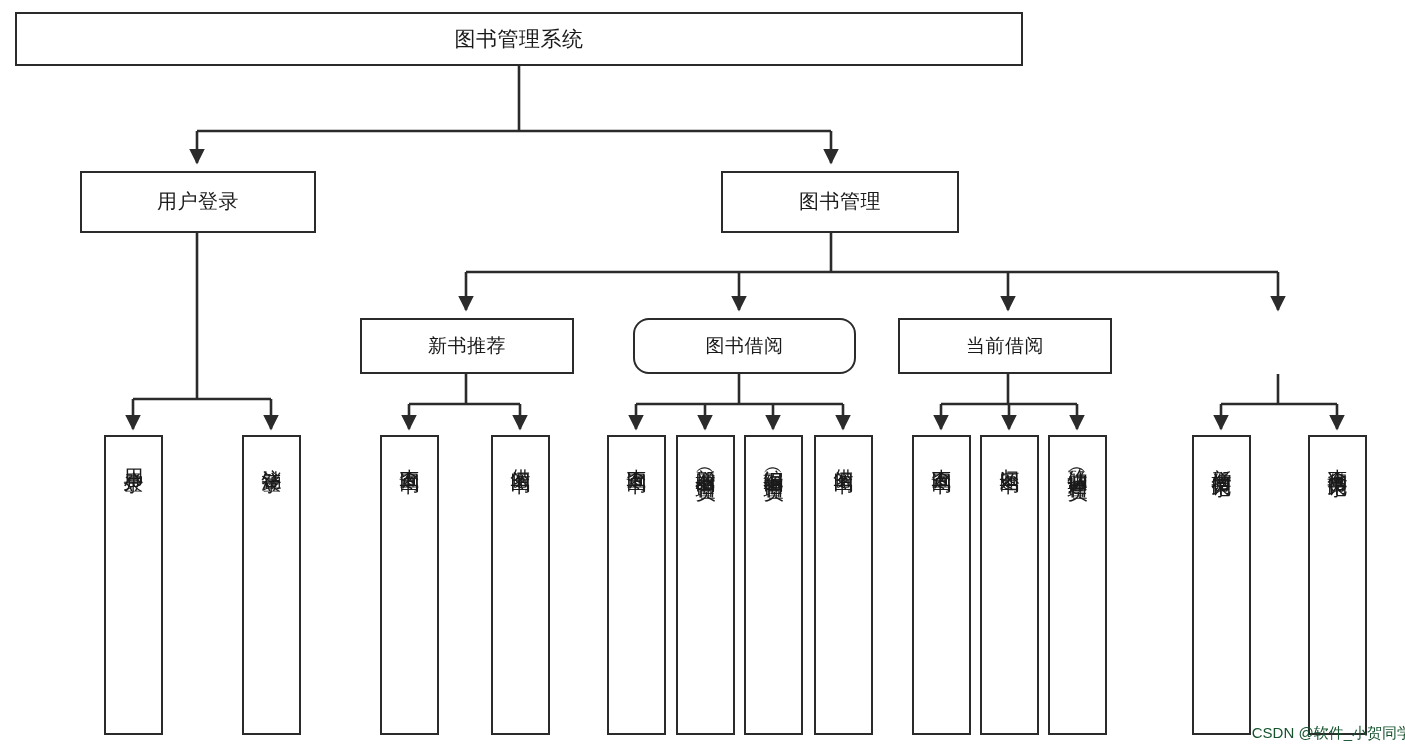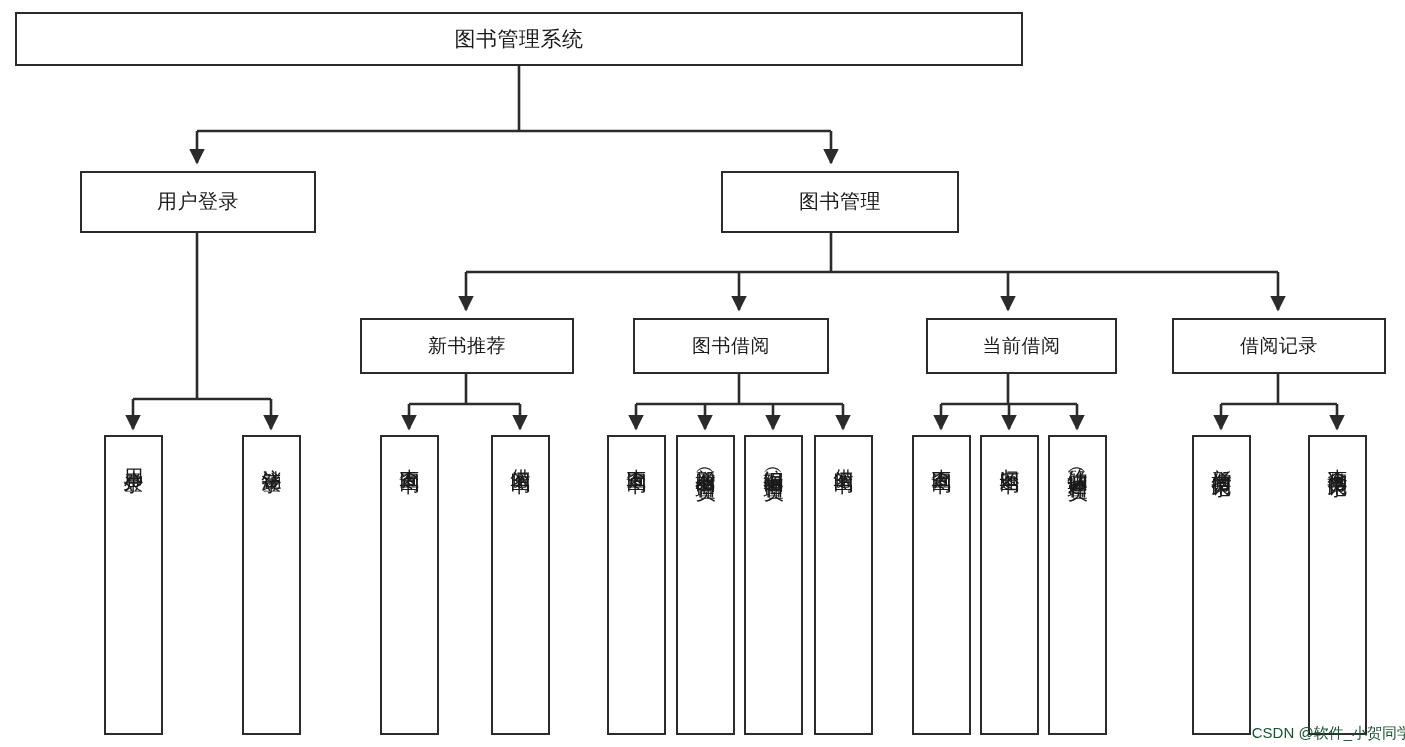--- a/index.html
+++ b/index.html
@@ -125,31 +125,28 @@
   </div>
 
   <div class="node lvl1" style="left:711px;top:171px;width:238px;height:62px;margin-left:10px;">
     <span class="label">图书管理</span>
   </div>
 
   <div class="node lvl2" style="left:360px;top:318px;width:214px;height:56px;">
     <span class="label">新书推荐</span>
   </div>
 
-  <div class="node lvl2" style="left:633px;top:318px;width:196px;height:56px;">
+  <div class="node lvl2" style="left:633px;top:318px;width:223px;height:56px;border-radius:16px;">
     <span class="label">图书借阅</span>
   </div>
 
-  <div class="node lvl2" style="left:926px;top:318px;width:191px;height:56px;">
+  <div class="node lvl2" style="left:898px;top:318px;width:214px;height:56px;">
     <span class="label">当前借阅</span>
   </div>
 
-  <div class="node lvl2" style="left:1172px;top:318px;width:214px;height:56px;">
-    <span class="label">借阅记录</span>
-  </div>
 
   <div class="node leaf" style="left:104px;top:435px;width:59px;height:300px;">
     <span class="label">用户登录</span>
   </div>
 
   <div class="node leaf" style="left:242px;top:435px;width:59px;height:300px;">
     <span class="label">注销登录</span>
   </div>
 
   <div class="node leaf" style="left:380px;top:435px;width:59px;height:300px;">

